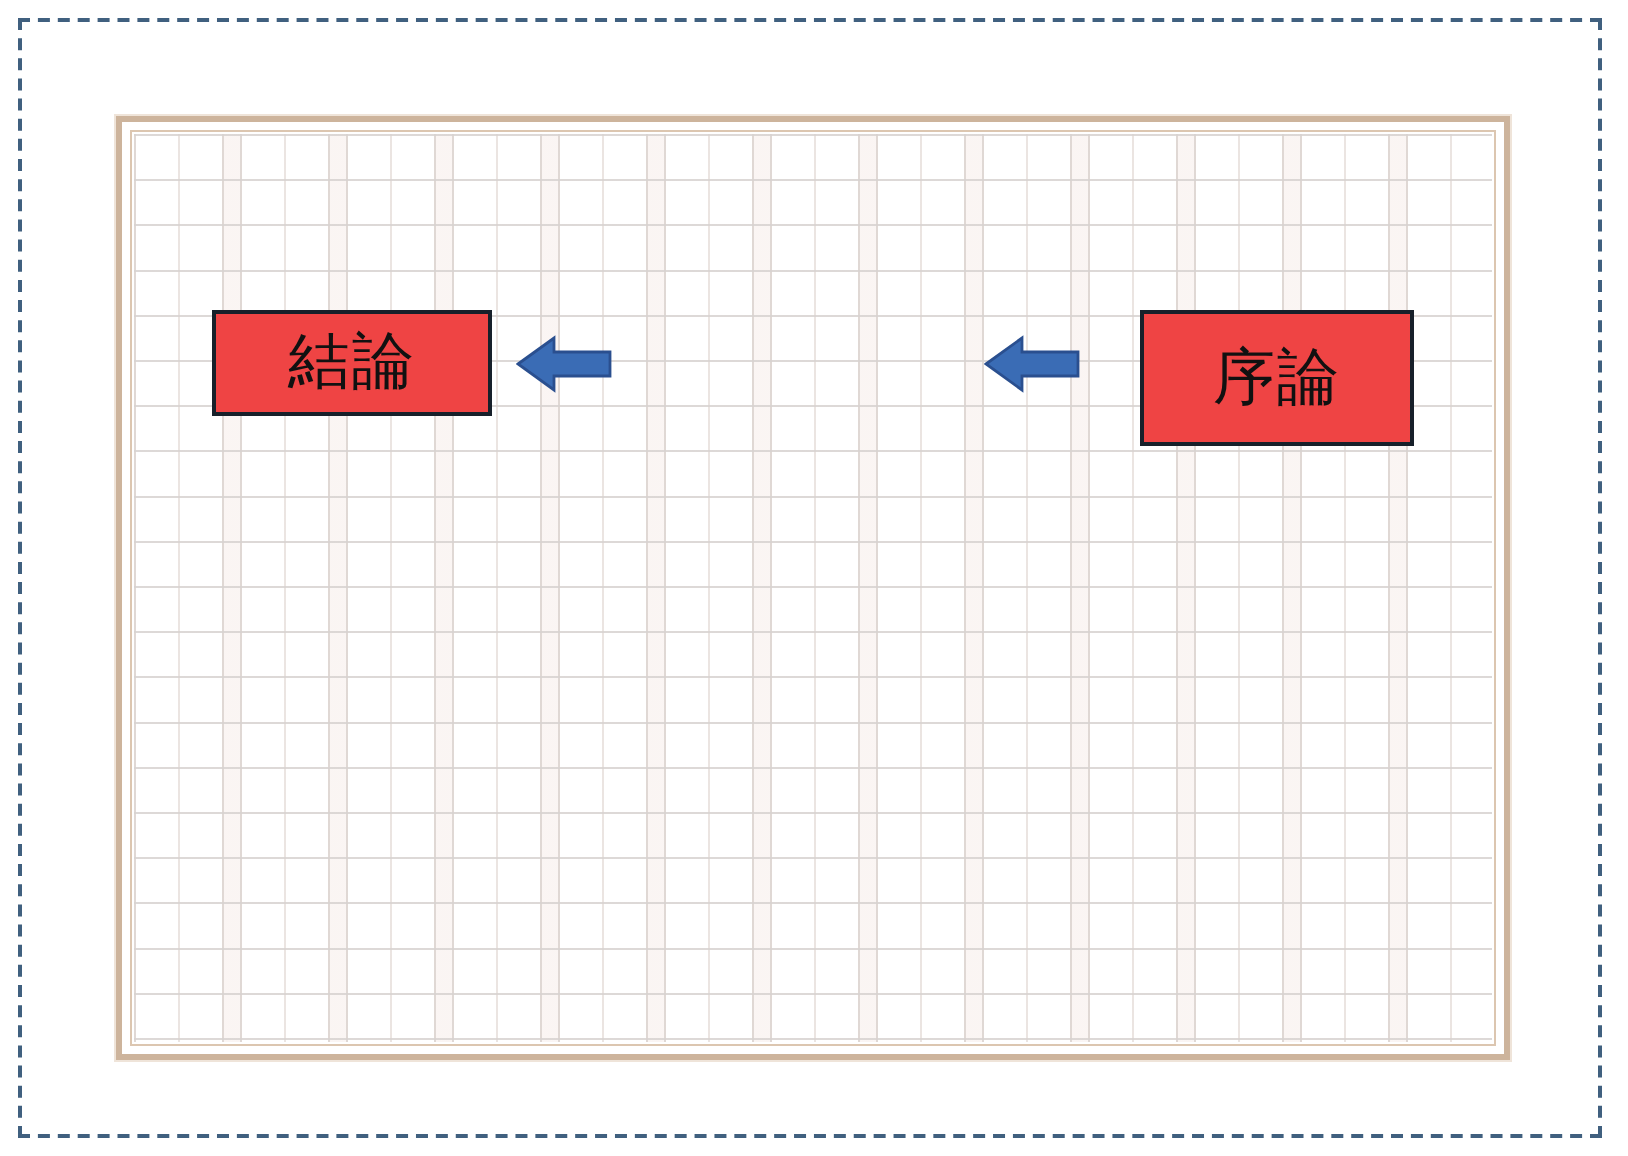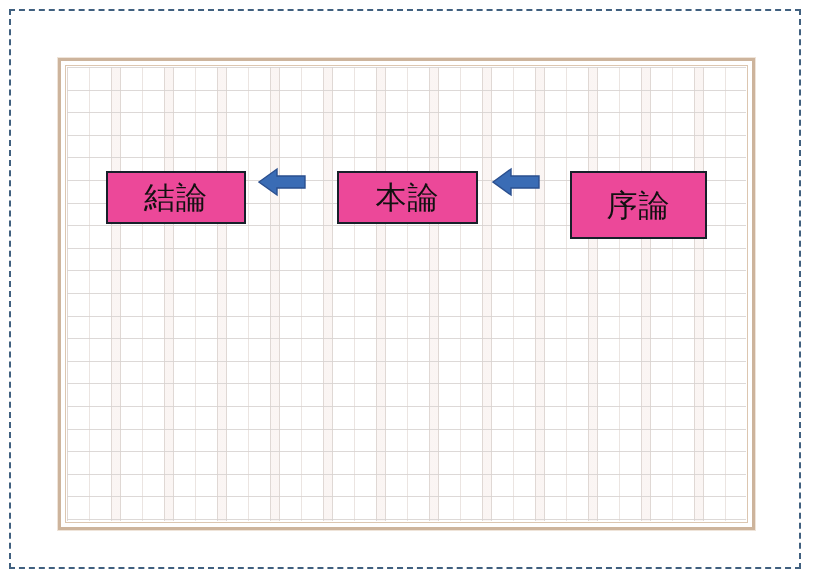--- a/index.html
+++ b/index.html
@@ -96,33 +96,32 @@
         rgba(250,244,242,0.9) 45px,
         rgba(250,244,242,0.9) 53px
       );
     background-position: 0 0, 0 0, 0 0;
   }
 
   
   .node {
     position: absolute;
     box-sizing: border-box;
-    background: #ec4899;
+    background: #ef4444;
     border: 2px solid #17202a;
     display: flex;
     align-items: center;
     justify-content: center;
     color: #111111;
     font-size: 31px;
     line-height: 1;
     letter-spacing: 1px;
     font-family: "DejaVu Sans", "Liberation Sans", sans-serif;
     white-space: nowrap;
     user-select: none;
-    margin-top: 16px;
   }
   #node-0 { left: 106px; top: 155px; width: 140px; height: 53px; }
   #node-1 { left: 337px; top: 155px; width: 141px; height: 53px; }
   #node-2 { left: 570px; top: 155px; width: 137px; height: 68px; }
 
   .arrow {
     position: absolute;
     width: 48px;
     height: 34px;
     top: 165px;
@@ -145,21 +144,20 @@
   </div>
 
   <div class="node" id="node-0">結論</div>
 
   <div class="arrow" id="arrow-0">
     <svg viewBox="0 0 48 34" preserveAspectRatio="none" aria-hidden="true">
       <polygon points="1,17 19,4 19,11 47,11 47,23 19,23 19,30" fill="#3a6cb5" stroke="#2a4f8f" stroke-width="1.4" stroke-linejoin="miter"></polygon>
     </svg>
   </div>
 
-  <div class="node" id="node-1">本論</div>
 
   <div class="arrow" id="arrow-1">
     <svg viewBox="0 0 48 34" preserveAspectRatio="none" aria-hidden="true">
       <polygon points="1,17 19,4 19,11 47,11 47,23 19,23 19,30" fill="#3a6cb5" stroke="#2a4f8f" stroke-width="1.4" stroke-linejoin="miter"></polygon>
     </svg>
   </div>
 
   <div class="node" id="node-2">序論</div>
 
 </div>

